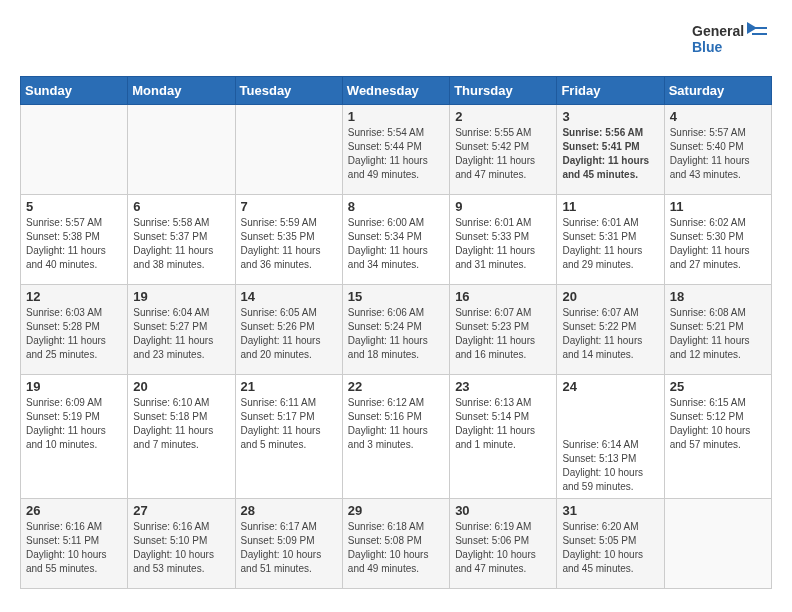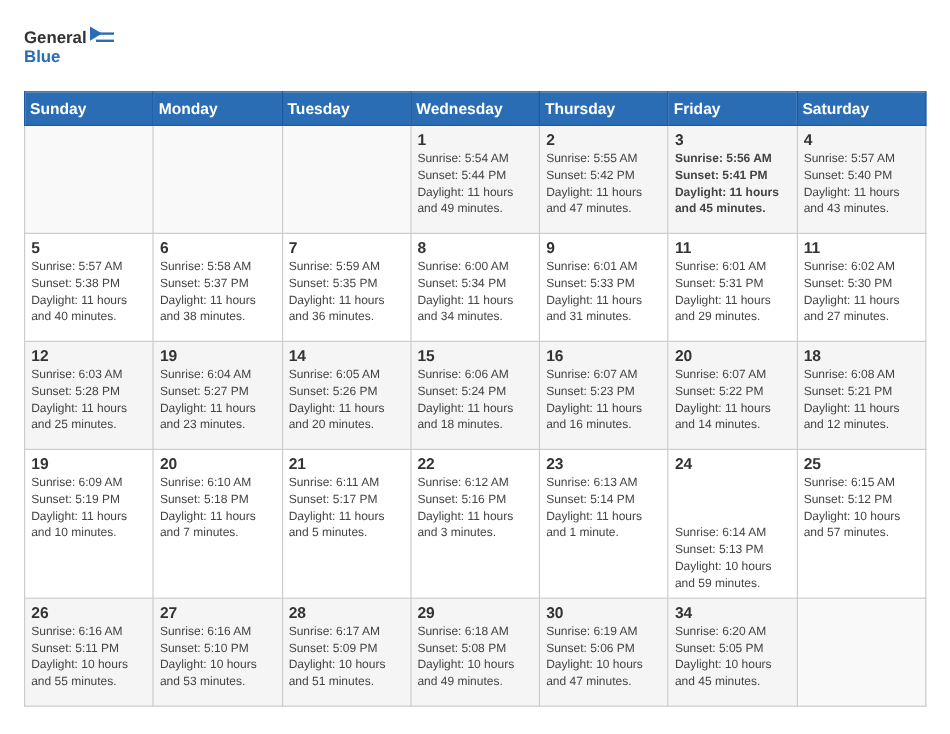--- a/index.html
+++ b/index.html
@@ -5,21 +5,21 @@
     * { box-sizing: border-box; margin: 0; padding: 0; }
     body {
       font-family: Arial, sans-serif;
       background: #fff;
       width: 792px;
       min-height: 612px;
       padding: 20px;
     }
     .header-section {
       display: flex;
-      justify-content: flex-start;
+      justify-content: flex-end;
       align-items: flex-start;
       margin-bottom: 16px;
     }
     .logo {
       display: flex;
       align-items: center;
       gap: 4px;
     }
     .logo-icon {
       width: 30px;
@@ -300,21 +300,21 @@
 Sunset: 5:08 PM
 Daylight: 10 hours and 49 minutes.</div>
         </td>
         <td>
           <span class="day-number">30</span>
           <div class="day-info" style="white-space: pre-line;">Sunrise: 6:19 AM
 Sunset: 5:06 PM
 Daylight: 10 hours and 47 minutes.</div>
         </td>
         <td>
-          <span class="day-number">34</span>
+          <span class="day-number">31</span>
           <div class="day-info" style="white-space: pre-line;">Sunrise: 6:20 AM
 Sunset: 5:05 PM
 Daylight: 10 hours and 45 minutes.</div>
         </td>
         <td class="empty-cell"></td>
       </tr>
     </tbody>
 </table>
 
 </body></html>

